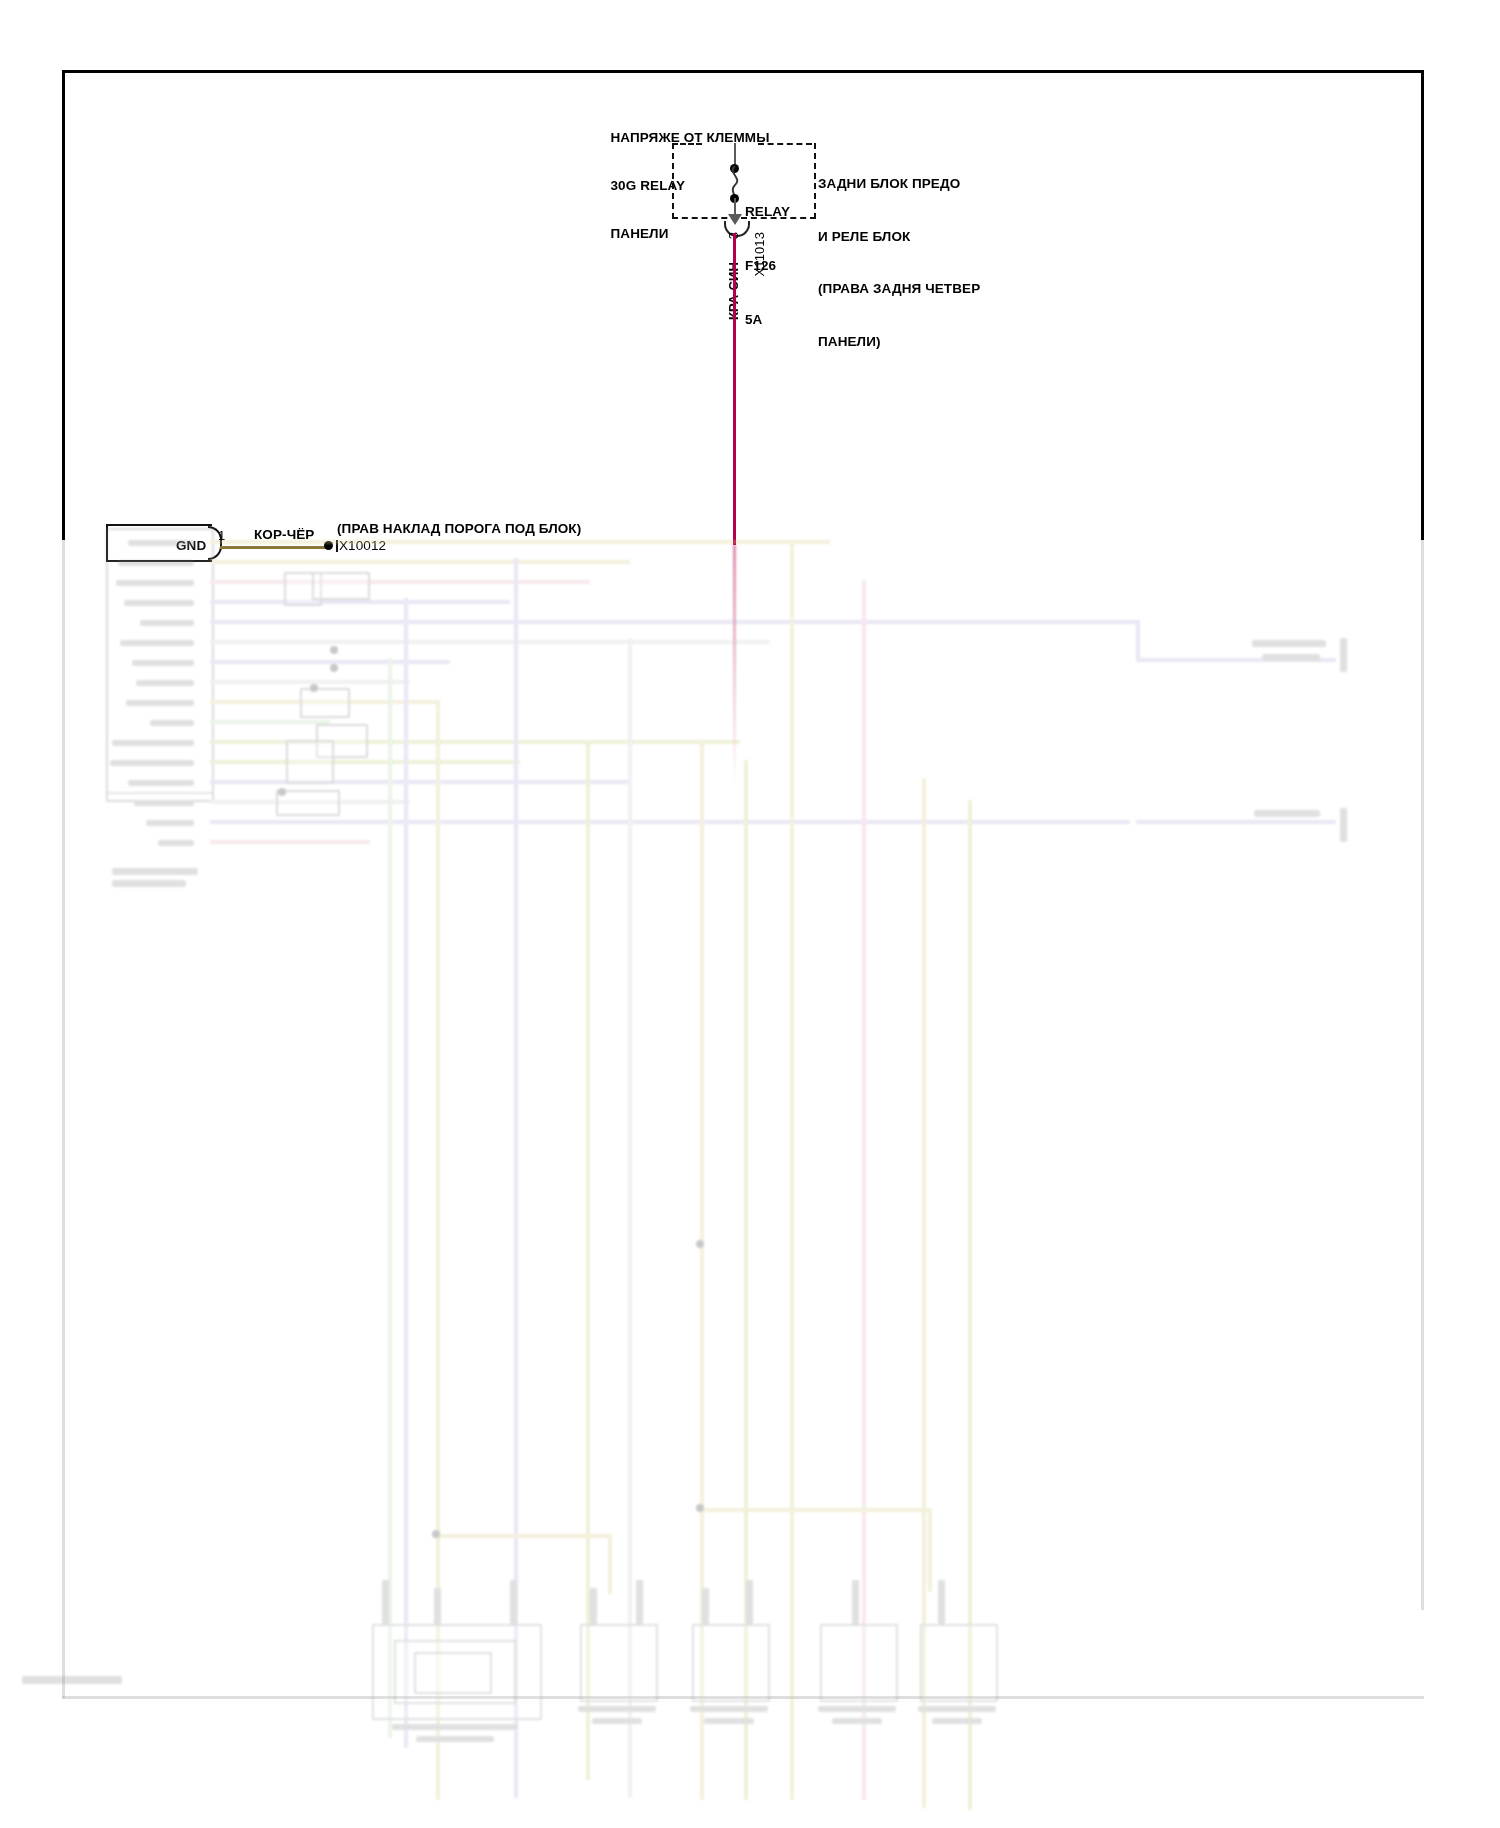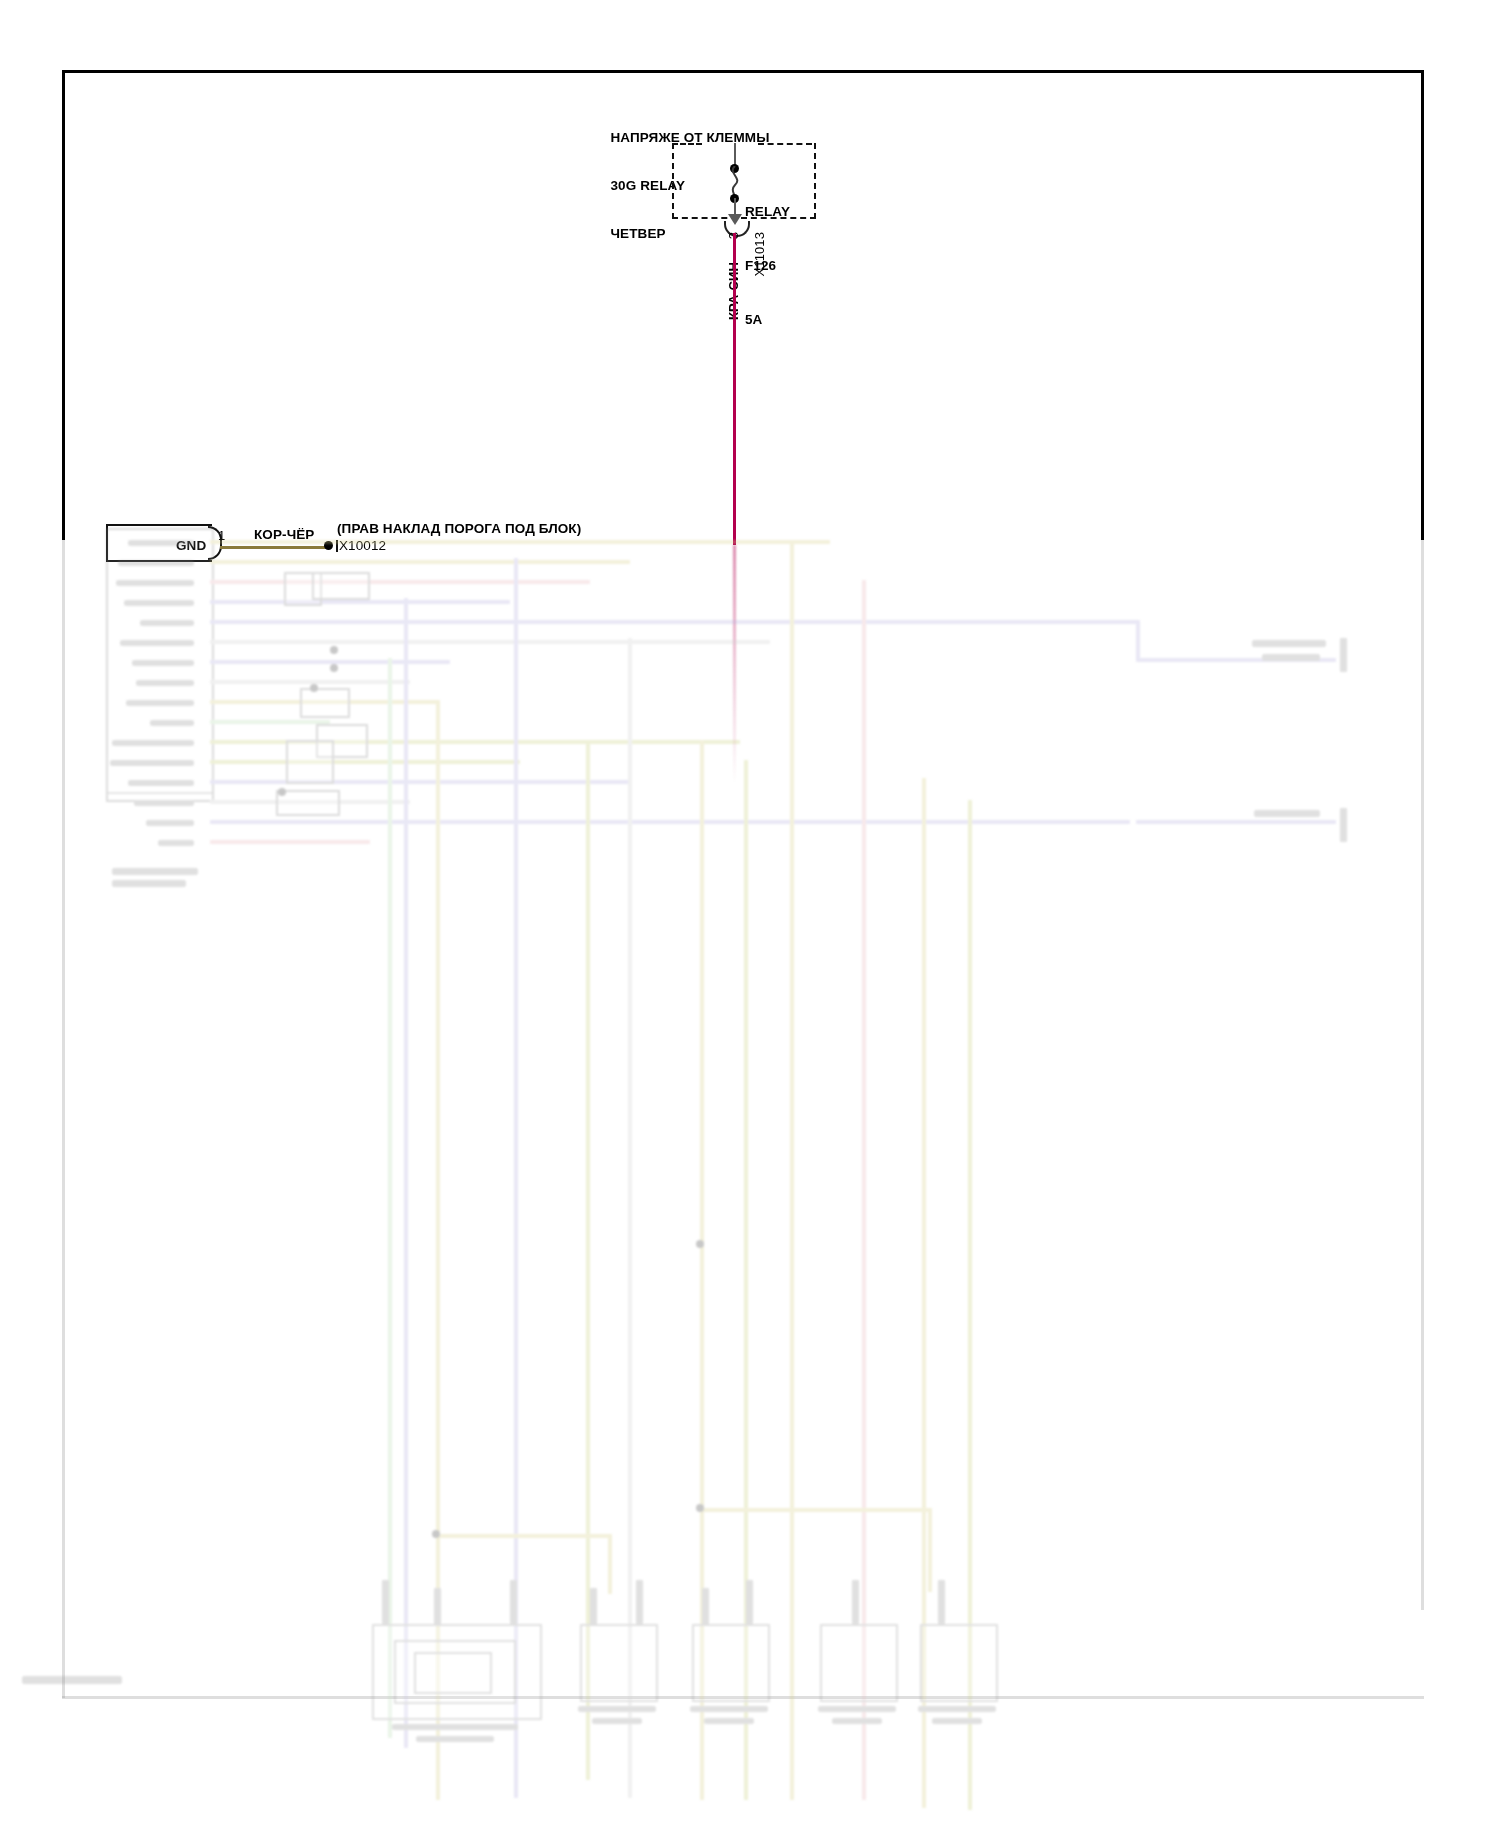--- a/index.html
+++ b/index.html
@@ -102,27 +102,33 @@
   <div class="frame-line" id="frame-top"></div>
   <div class="frame-line" id="frame-left-crisp"></div>
   <div class="frame-line" id="frame-right-crisp"></div>
   <div class="frame-faded" id="frame-left-faded"></div>
   <div class="frame-faded" id="frame-right-faded"></div>
   <div class="frame-faded" id="frame-bottom-faded"></div>
 
   <div class="t b" id="hdr-voltage">
     <span>НАПРЯЖЕ ОТ КЛЕММЫ</span>
     <span>30G RELAY</span>
-    <span>ЧЕТВЕР</span>
+    <span>ПАНЕЛИ</span>
   </div>
 
   <div id="fuse-box-top-l"></div>
   <div id="fuse-box-top-r"></div>
   <div id="fuse-box"></div>
 
+  <div class="t b" id="blk-right">
+    <span>ЗАДНИ БЛОК ПРЕДО</span>
+    <span>И РЕЛЕ БЛОК</span>
+    <span>(ПРАВА ЗАДНЯ ЧЕТВЕР</span>
+    <span>ПАНЕЛИ)</span>
+  </div>
 
   <div class="lead" id="lead-a"></div>
   <div class="dot" id="fuse-dot-top"></div>
   <svg id="fuse-squiggle" viewBox="0 0 18 32">
     <path d="M9 0 C 1 7, 17 12, 9 19 C 4 24, 9 28, 9 32" fill="none" stroke="#3a3a3a" stroke-width="2"></path>
   </svg>
   <div class="dot" id="fuse-dot-bot"></div>
   <div class="lead" id="lead-b"></div>
   <div id="arrow-head"></div>
 

